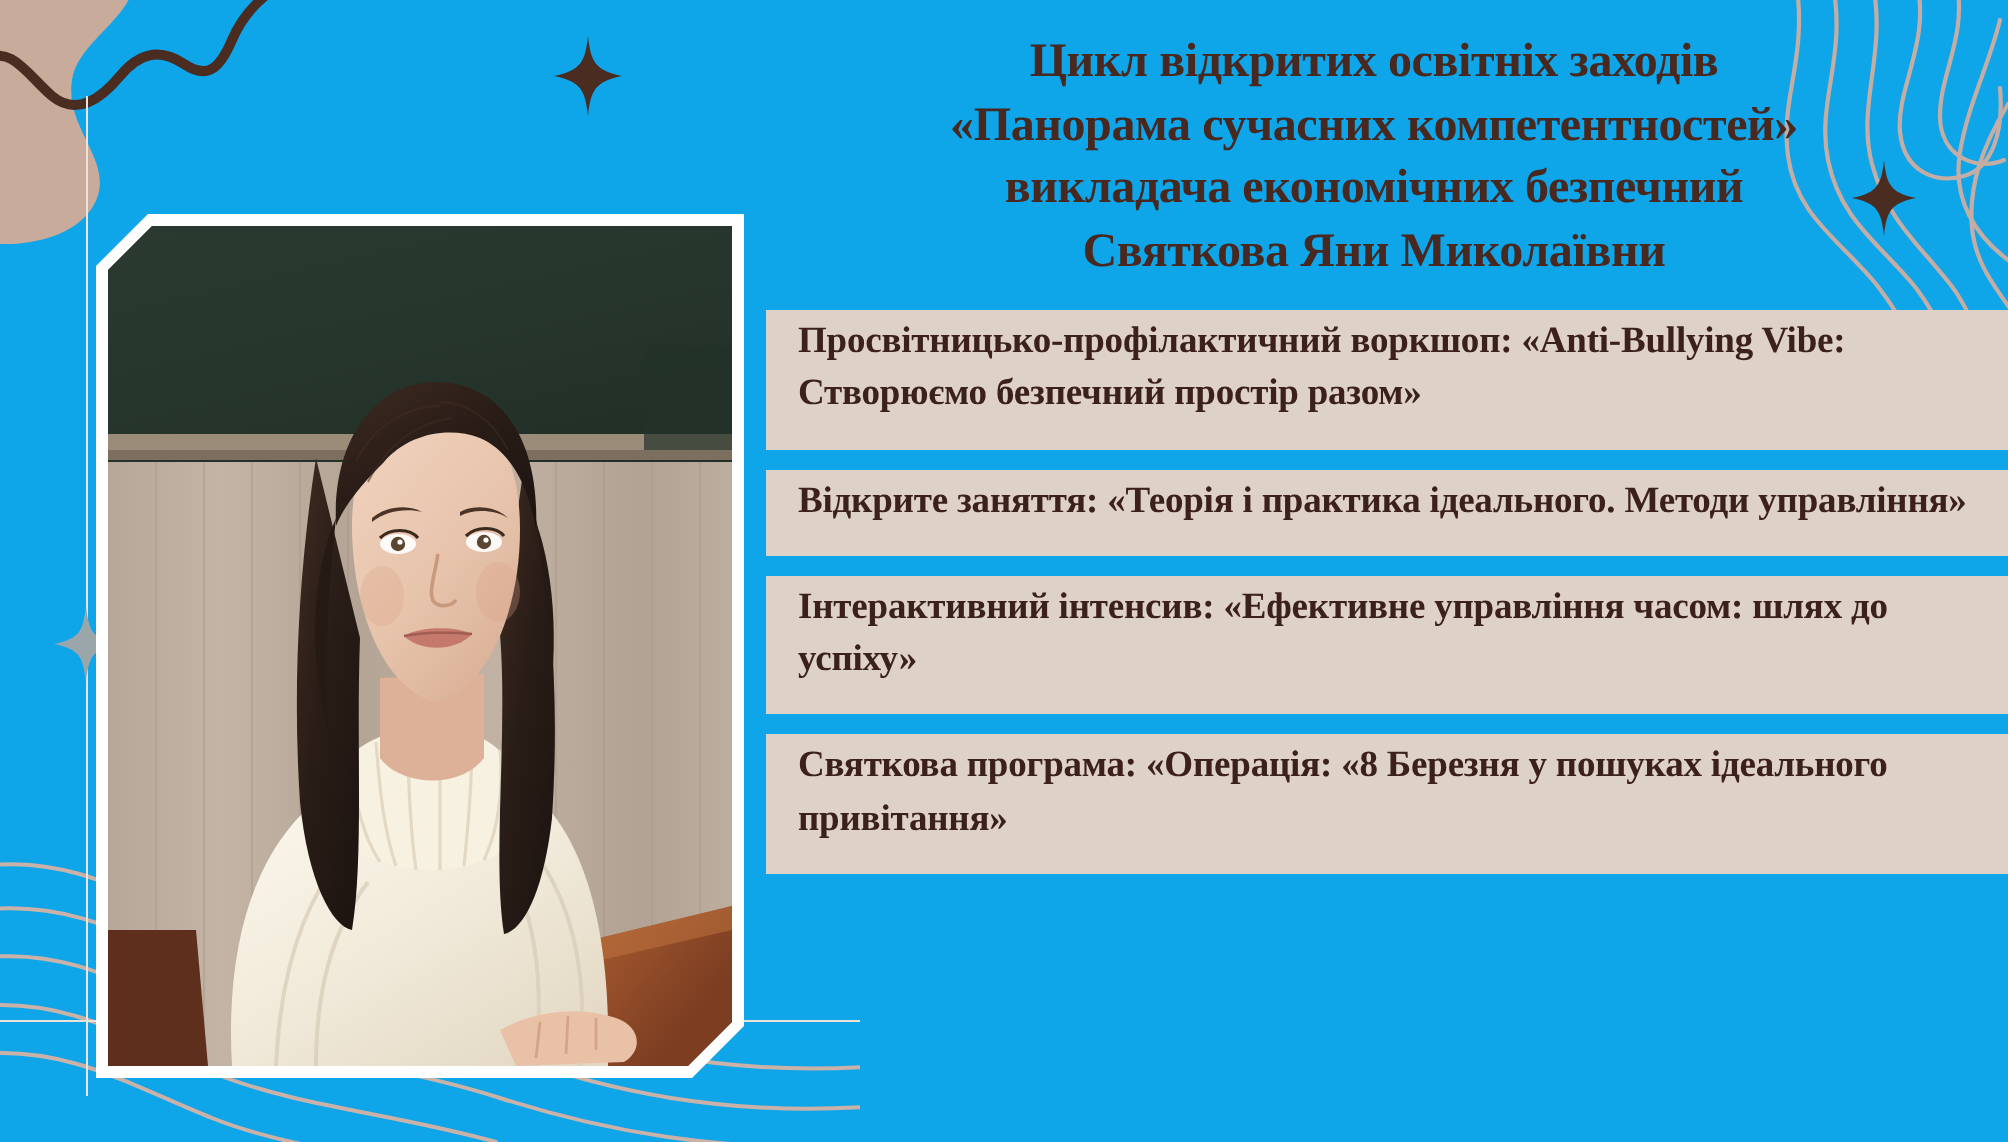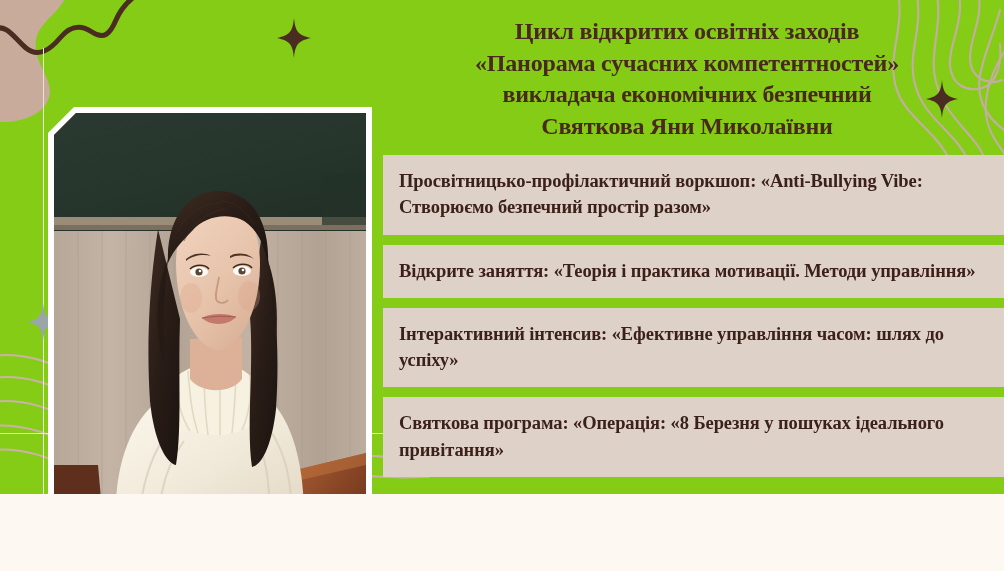--- a/index.html
+++ b/index.html
@@ -10,22 +10,22 @@
     width: 1004px;
     height: 571px;
     overflow: hidden;
     font-family: "Liberation Serif", "DejaVu Serif", serif;
     background: #fdf8f1;
   }
 
   #slide {
     position: relative;
     width: 1004px;
-    height: 494px;
-    background: #84cc16;
+    height: 571px;
+    background: #0ea5e9;
     overflow: hidden;
   }
 
   
   .deco {
     position: absolute;
     pointer-events: none;
   }
 
   #blob-topleft {
@@ -121,21 +121,21 @@
     left: 383px;
     top: 155px;
     width: 621px;
   }
   .event-item {
     background: #ded2c8;
     color: #3b2119;
     font-weight: bold;
     font-size: 18.5px;
     line-height: 1.42;
-    padding: 13px 16px 14px 16px;
+    padding: 3px 16px 14px 16px;
     margin-bottom: 10px;
     box-sizing: border-box;
     letter-spacing: -0.1px;
   }
 </style>
 </head>
 <body>
 
 <div id="slide">
 
@@ -315,18 +315,18 @@
 
   <div id="title-block">
     <span class="tline">Цикл відкритих освітніх заходів</span>
     <span class="tline">«Панорама сучасних компетентностей»</span>
     <span class="tline">викладача економічних безпечний</span>
     <span class="tline">Святкова Яни Миколаївни</span>
   </div>
 
   <div id="event-list">
     <div class="event-item">Просвітницько-профілактичний воркшоп: «Anti-Bullying Vibe: Створюємо безпечний простір разом»</div>
-    <div class="event-item">Відкрите заняття: «Теорія і практика мотивації. Методи управління»</div>
+    <div class="event-item">Відкрите заняття: «Теорія і практика ідеального. Методи управління»</div>
     <div class="event-item">Інтерактивний інтенсив: «Ефективне управління часом: шлях до успіху»</div>
     <div class="event-item">Святкова програма: «Операція: «8 Березня у пошуках ідеального привітання»</div>
   </div>
 
 </div>
 
 </body></html>

